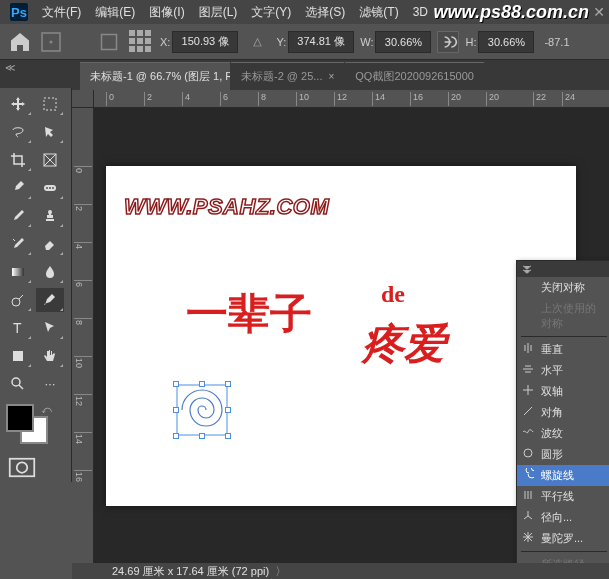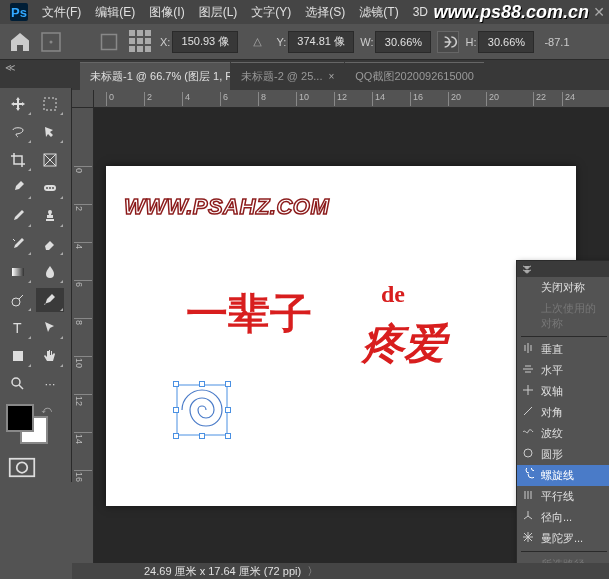--- a/index.html
+++ b/index.html
@@ -47,21 +47,21 @@
 .spiral-box { position: absolute; top: 218px; left: 70px; width: 52px; height: 52px; }
 .spiral-box svg { width: 100%; height: 100%; }
 .handle { position: absolute; width: 6px; height: 6px; background: #fff; border: 1px solid #4a90e2; }
 .context-menu { position: absolute; top: 170px; left: 444px; width: 96px; background: #535353; border: 1px solid #2a2a2a; box-shadow: 2px 2px 6px rgba(0,0,0,0.4); z-index: 50; }
 .cm-header { background: #3a3a3a; height: 16px; display: flex; align-items: center; padding-left: 4px; }
 .cm-item { padding: 3px 6px 3px 24px; color: #e0e0e0; font-size: 11px; position: relative; }
 .cm-item.disabled { color: #777; }
 .cm-item.highlight { background: #4a7bc8; color: #fff; }
 .cm-sep { height: 1px; background: #2a2a2a; margin: 2px 4px; }
 .cm-icon { position: absolute; left: 5px; top: 3px; width: 12px; height: 12px; }
-.statusbar { position: absolute; bottom: 0; left: 72px; right: 0; height: 16px; background: #454545; display: flex; align-items: center; padding-left: 72px; color: #e0e0e0; font-size: 11px; }
+.statusbar { position: absolute; bottom: 0; left: 72px; right: 0; height: 16px; background: #454545; display: flex; align-items: center; padding-left: 40px; color: #e0e0e0; font-size: 11px; }
 </style>
 </head>
 <body>
 
 <div class="menubar">
   <div class="ps-icon">Ps</div>
   <div class="menu-item">文件(F)</div>
   <div class="menu-item">编辑(E)</div>
   <div class="menu-item">图像(I)</div>
   <div class="menu-item">图层(L)</div>

